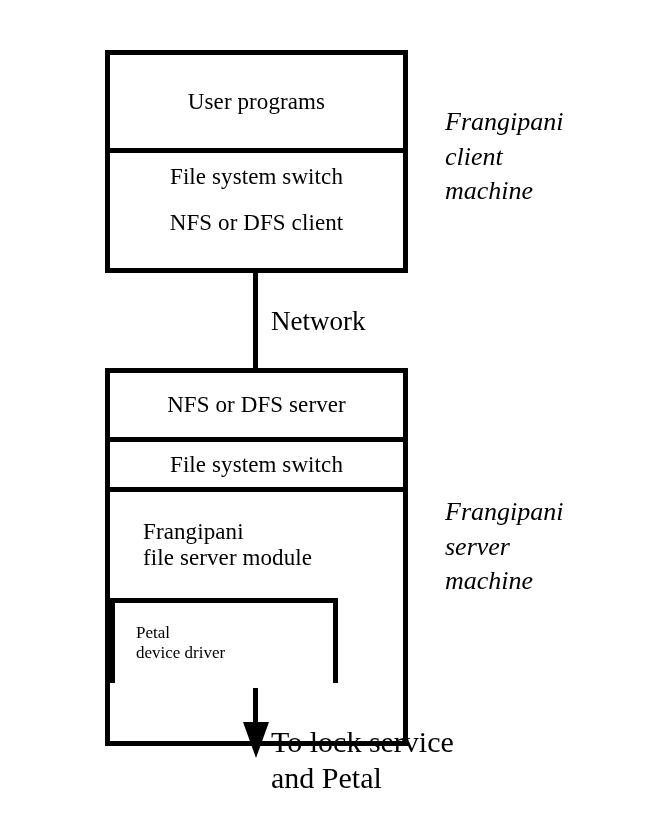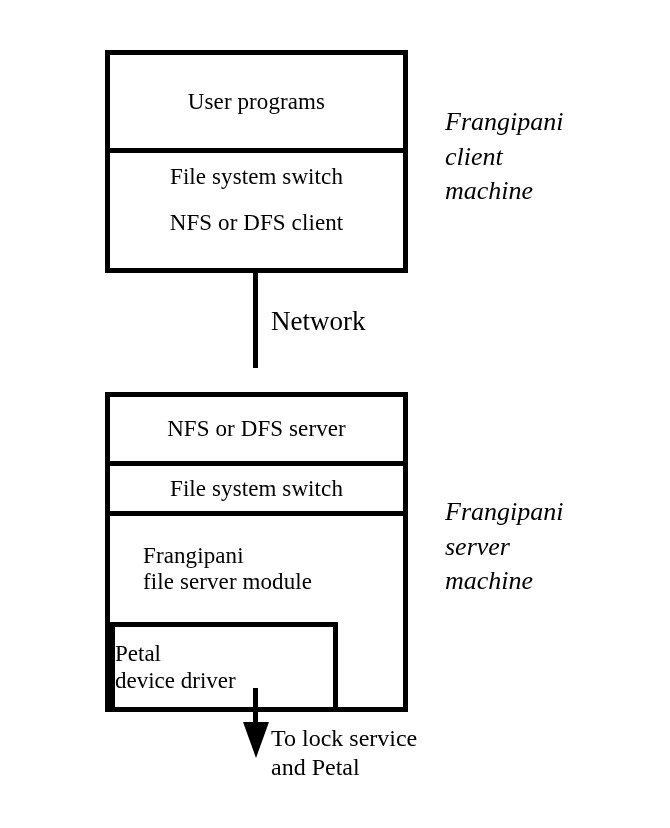--- a/index.html
+++ b/index.html
@@ -65,23 +65,24 @@
     box-sizing: border-box;
     border: 5px solid #000000;
     border-bottom: none;
     background: #ffffff;
     display: flex;
     align-items: center;
   }
 
   .nested-text {
     display: block;
-    font-size: 23px;
+    font-size: 17px;
     line-height: 1.18;
     white-space: pre-line;
+    padding-left: 21px;
     text-align: left;
   }
 
   .left-text {
     text-align: left;
     padding-left: 33px;
   }
 
   
   .side-label {
@@ -100,21 +101,21 @@
   }
 
   .network-label {
     position: absolute;
     font-size: 27px;
     white-space: nowrap;
   }
 
   .arrow-label {
     position: absolute;
-    font-size: 24px;
+    font-size: 30px;
     line-height: 1.2;
     white-space: pre-line;
     text-align: left;
   }
 
   .arrowhead {
     position: absolute;
   }
 </style>
 </head>
@@ -142,21 +143,21 @@
   </div>
 
   <div class="side-label" style="left:445px; top:105px; width:215px;">Frangipani
 client
 machine</div>
 
   <div class="connector" style="left:253px; top:273px; width:5px; height:95px;"></div>
 
   <div class="network-label" style="left:271px; top:306px;">Network</div>
 
-  <div class="machine-box" id="server-box" style="left:105px; top:392px; width:303px; height:320px;">
+  <div class="machine-box" id="server-box" style="left:105px; top:368px; width:303px; height:378px;">
 
     <div class="layer" style="left:0px; top:0px; width:293px; height:64px;">
       <span class="layer-text">NFS or DFS server</span>
     </div>
 
     <div class="divider" style="left:0px; top:64px; width:293px;"></div>
 
     <div class="layer" style="left:0px; top:69px; width:293px; height:45px;">
       <span class="layer-text">File system switch</span>
     </div>

